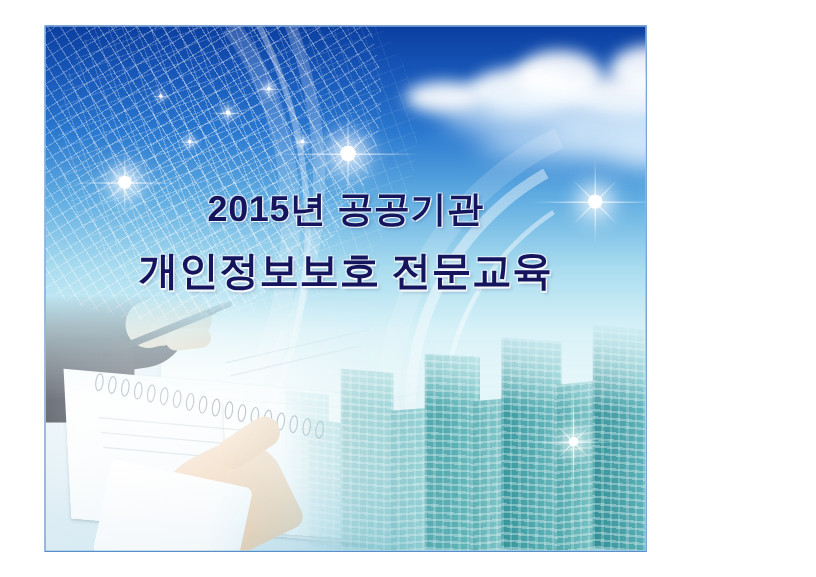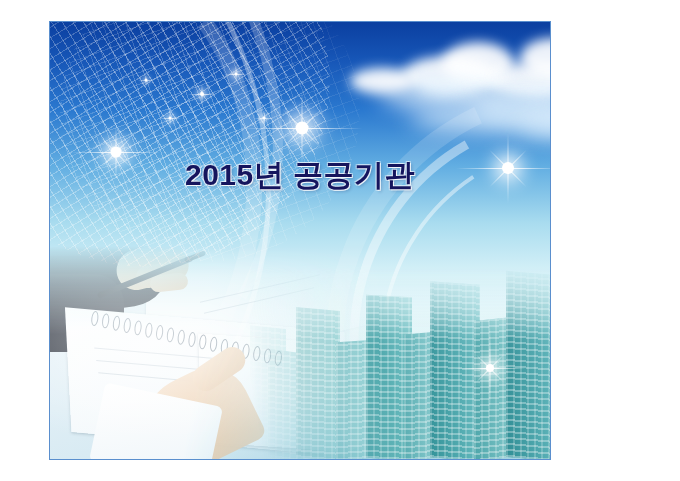--- a/index.html
+++ b/index.html
@@ -2,21 +2,21 @@
 <html><head>
 <meta charset="utf-8">
 <style>
   html,body{margin:0;padding:0;background:#ffffff;}
   body{width:680px;height:481px;overflow:hidden;font-family:"Liberation Sans",sans-serif;}
 
   #page{position:relative;width:680px;height:481px;background:#fff;}
 
   
   #slide{
-    position:absolute;left:49px;top:21px;width:502px;height:439px;
+    position:absolute;left:37px;top:21px;width:502px;height:439px;
     overflow:hidden;
     background:linear-gradient(180deg,#0b3fa0 0%,#1757b8 9%,#2a78cf 20%,#62aee2 33%,#a9dcef 46%,#d8f2f8 58%,#e9f8fb 66%,#eefafc 75%,#dff2f7 85%,#bfe3ee 94%,#a8d5e4 100%);
     border:1px solid #5a8fce;
     box-sizing:border-box;
   }
   .layer{position:absolute;inset:0;pointer-events:none;}
 
   
   .cloud{position:absolute;border-radius:50%;filter:blur(6px);background:rgba(255,255,255,.92);}
   .cloud.soft{filter:blur(11px);background:rgba(230,245,255,.8);}
@@ -262,16 +262,17 @@
       </div>
       <div class="star" style="left:96px;top:58px;">
         <div class="c" style="width:3px;height:3px;box-shadow:0 0 5px 2px rgba(255,255,255,.6);"></div>
         <div class="r" style="width:16px;margin-left:-8px;opacity:.6;"></div>
         <div class="r" style="width:12px;margin-left:-6px;transform:rotate(90deg);opacity:.6;"></div>
       </div>
     </div>
 
     <div id="titles">
       <div id="t1" class="tline">2015년 공공기관</div>
+      <div id="t2" class="tline">개인정보보호 전문교육</div>
     </div>
 
   </div>
 </div>
 
 </body></html>

